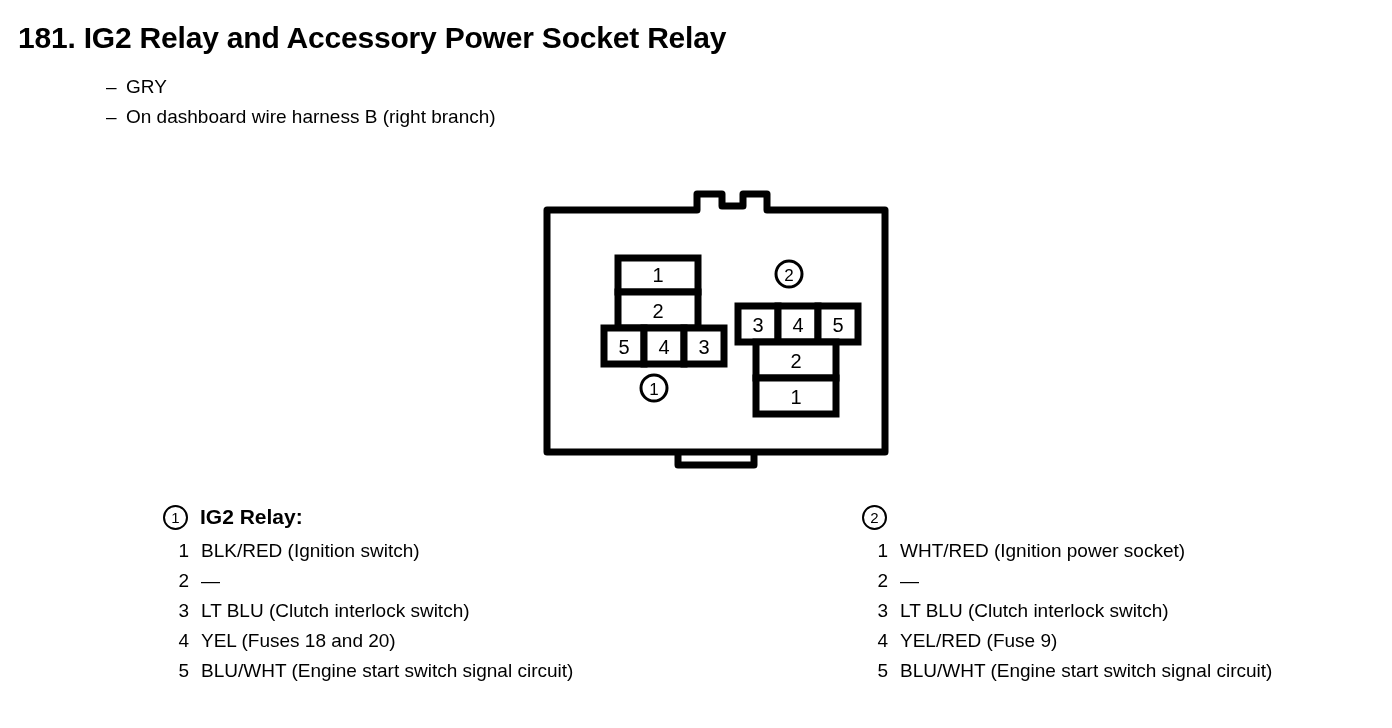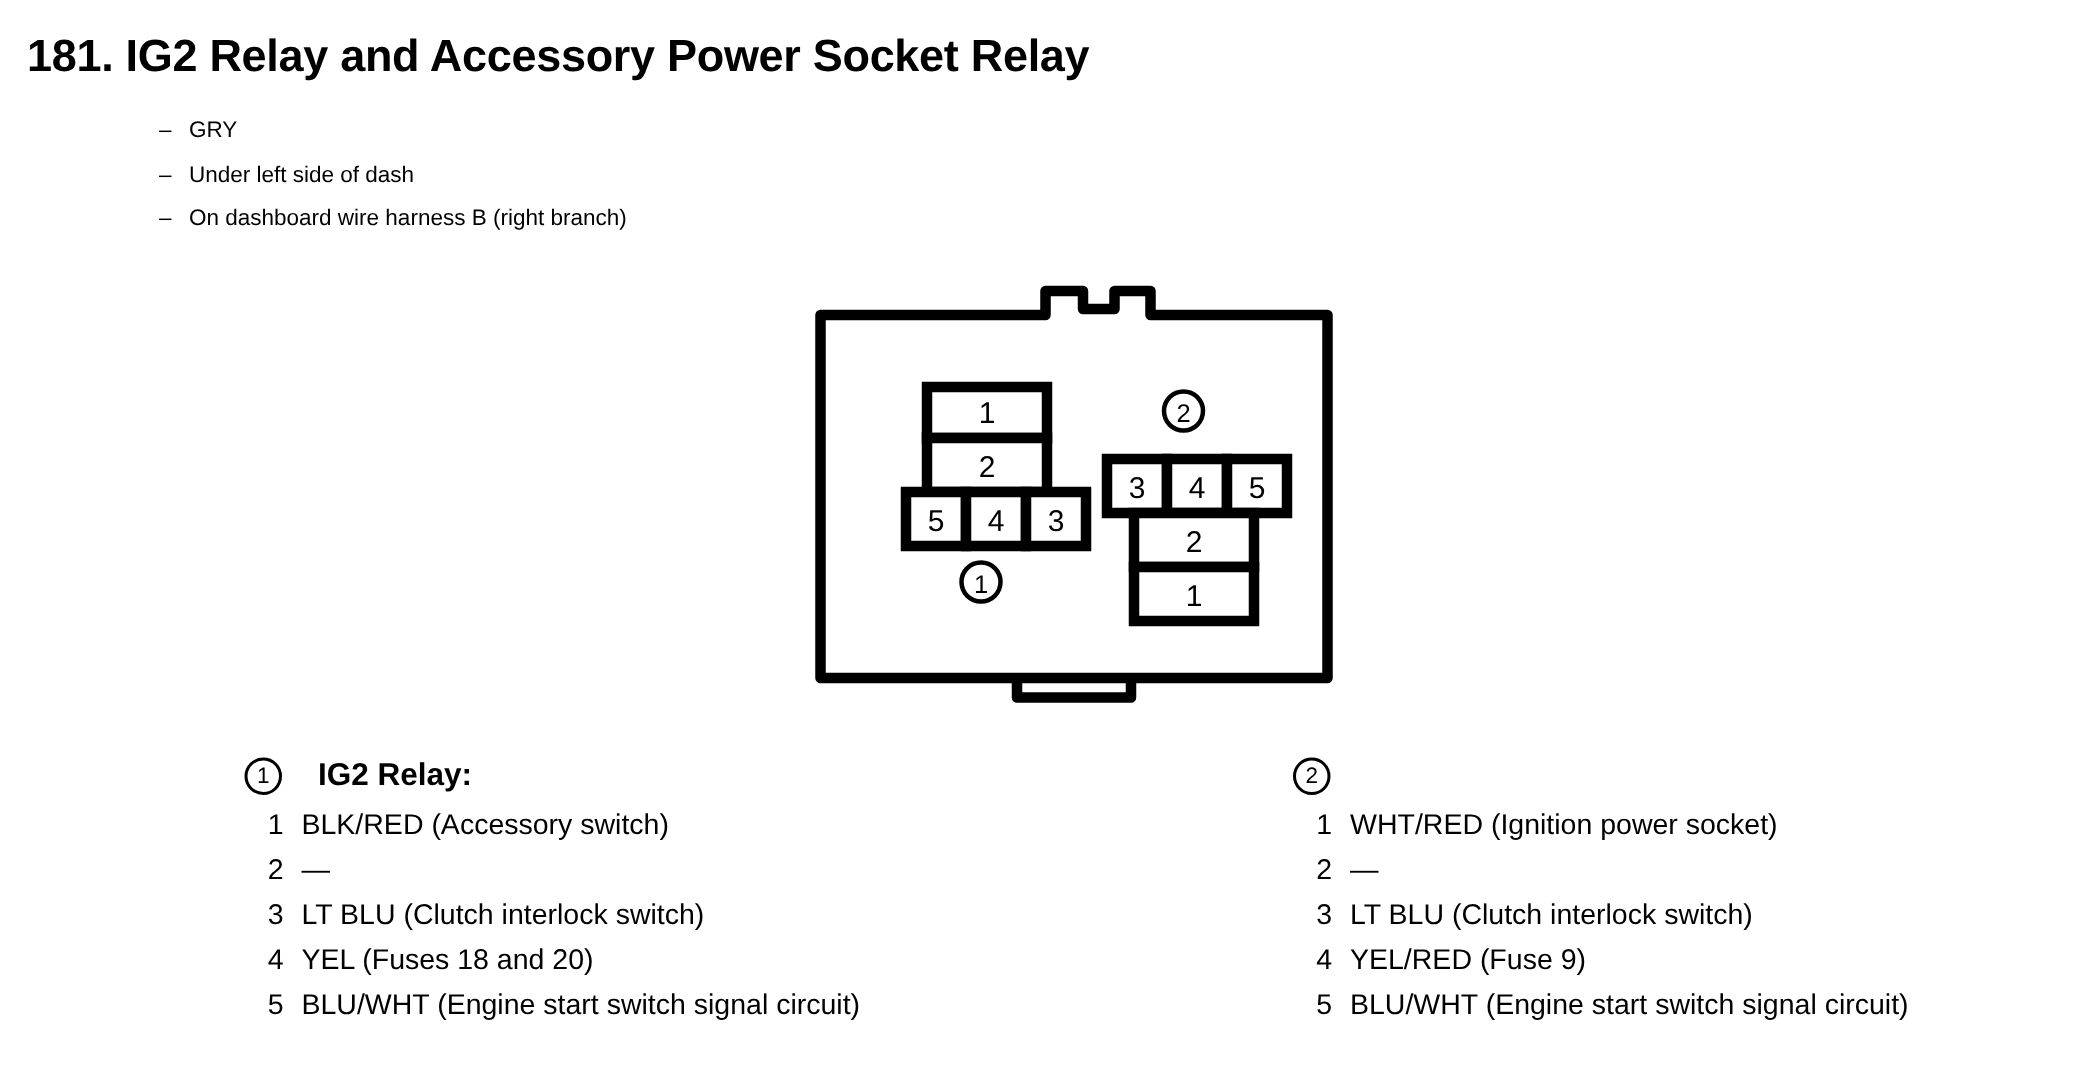--- a/index.html
+++ b/index.html
@@ -26,21 +26,21 @@
     letter-spacing: -0.2px;
     white-space: nowrap;
     text-align: center;
   }
 
   
   #notes {
     position: absolute;
     left: 106px;
     top: 72px;
-    font-size: 15px;
+    font-size: 19px;
     line-height: 29.5px;
   }
   .note-row {
     white-space: nowrap;
   }
   .note-dash {
     display: inline-block;
     width: 20px;
   }
 
@@ -63,21 +63,21 @@
 
   .legend-head {
     display: flex;
     align-items: center;
     height: 34px;
     white-space: nowrap;
   }
   .legend-head .legend-title {
     font-size: 21px;
     font-weight: bold;
-    margin-left: 24px;
+    margin-left: 12px;
   }
 
   
   .circ {
     width: 25px;
     height: 25px;
     border: 2.5px solid #000;
     border-radius: 50%;
     display: inline-flex;
     align-items: center;
@@ -110,23 +110,20 @@
 </head>
 <body>
 
 <div id="page-title">181. IG2 Relay and Accessory Power Socket Relay</div>
 
 <div id="notes">
   <div class="note-row">
     <span class="note-dash">–</span><span>GRY</span>
   </div>
   <div class="note-row">
-    <span class="note-dash">–</span><span>Under left side of dash</span>
-  </div>
-  <div class="note-row">
     <span class="note-dash">–</span><span>On dashboard wire harness B (right branch)</span>
   </div>
 </div>
 
 <svg id="connector" viewBox="0 0 372 292" width="372" height="292">
 
   <path fill="none" stroke="#000" stroke-width="7" stroke-linejoin="round" stroke-linecap="butt" d="M 17,30
            L 17,272
            L 355,272
            L 355,30
@@ -189,21 +186,21 @@
 </svg>
 
 <div class="legend" id="legend-1">
   <div class="legend-head">
     <span class="circ">1</span>
     <span class="legend-title">IG2 Relay:</span>
   </div>
   <div class="legend-rows">
     <div class="legend-row">
       <span class="pin-no">1</span>
-      <span class="pin-desc">BLK/RED (Accessory switch)</span>
+      <span class="pin-desc">BLK/RED (Ignition switch)</span>
     </div>
     <div class="legend-row">
       <span class="pin-no">2</span>
       <span class="pin-desc">—</span>
     </div>
     <div class="legend-row">
       <span class="pin-no">3</span>
       <span class="pin-desc">LT BLU (Clutch interlock switch)</span>
     </div>
     <div class="legend-row">

